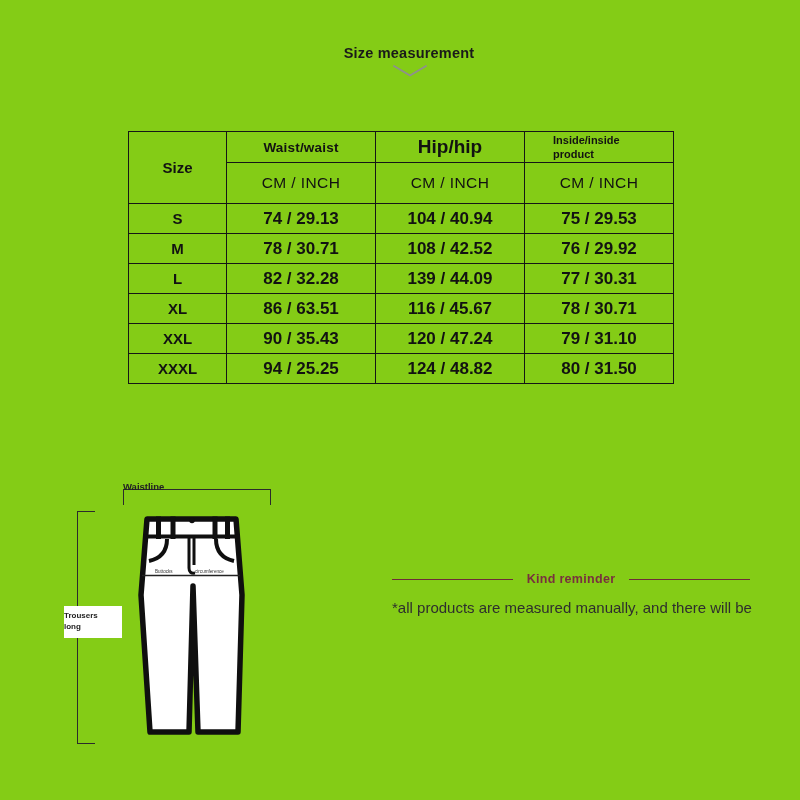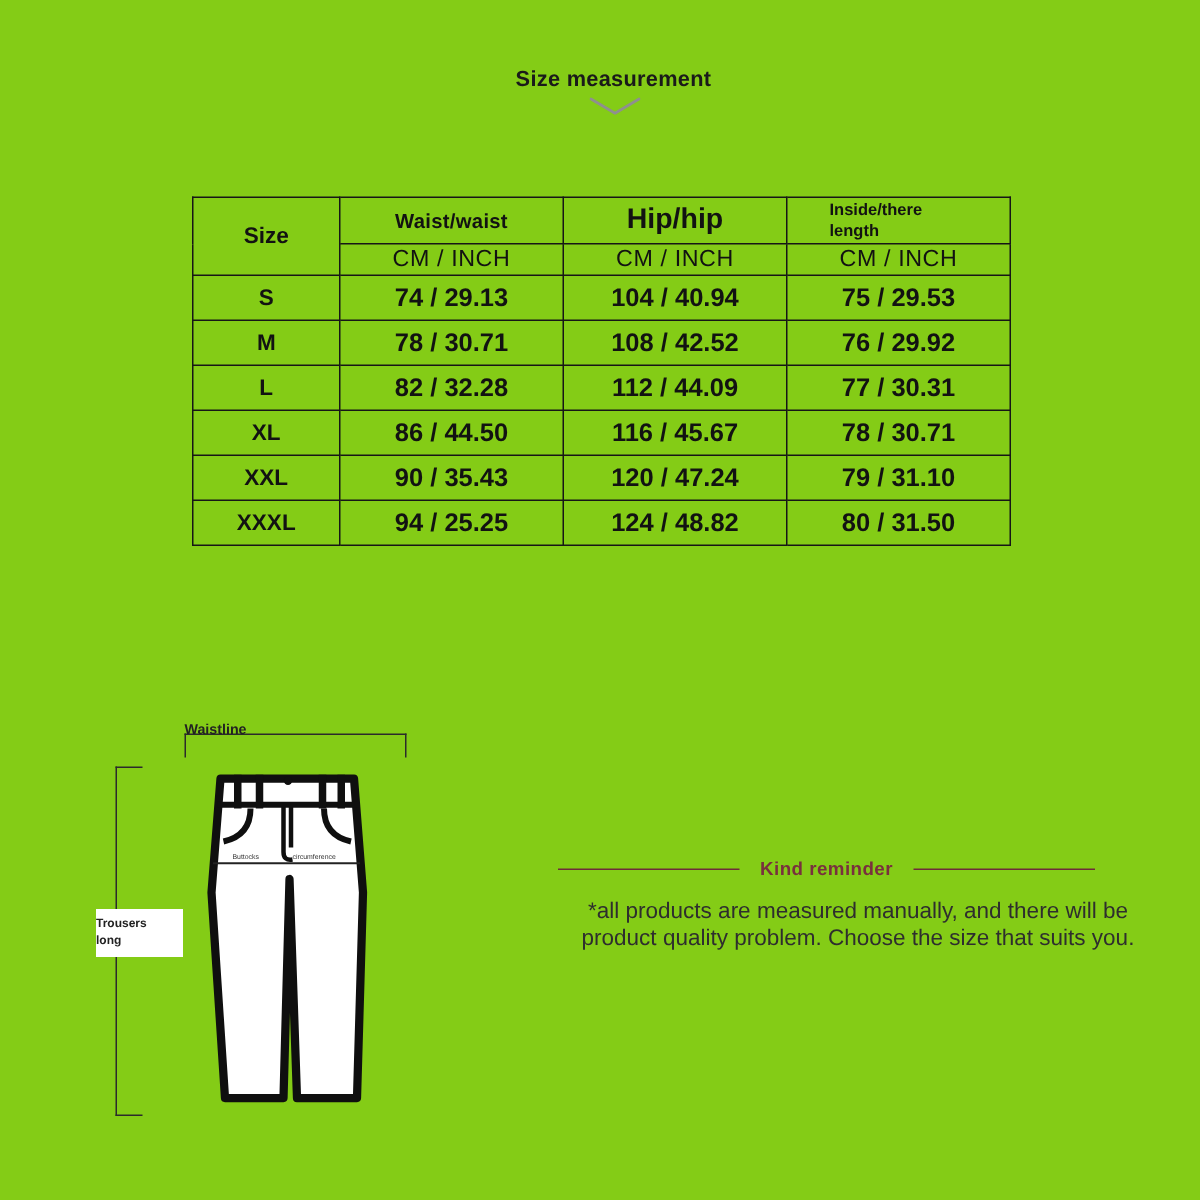--- a/index.html
+++ b/index.html
@@ -20,21 +20,21 @@
   table.size-table {
     position:absolute; left:128px; top:131px; width:545px;
     border-collapse:collapse; table-layout:fixed;
   }
   .size-table th, .size-table td {
     border:1.6px solid #161616; padding:0; text-align:center; vertical-align:middle;
     color:#121212; font-family:"Liberation Sans", sans-serif;
   }
   .size-table tr { height:30px; }
   .size-table tr.hdr-1 { height:31px; }
-  .size-table tr.hdr-2 { height:21px; }
+  .size-table tr.hdr-2 { height:41px; }
   th.size-head { font-size:15px; font-weight:bold; }
   th.waist-head { font-size:13.5px; font-weight:bold; letter-spacing:.2px; }
   th.hip-head { font-size:19px; font-weight:bold; }
   th.inside-head { font-size:11px; font-weight:bold; }
   th.inside-head .wrapcap { display:inline-block; width:92px; text-align:left; line-height:1.3; }
   td.unit-cell { font-size:15.5px; font-weight:500; letter-spacing:.4px; }
   td.size-cell { font-size:15px; font-weight:bold; }
   td.val-cell { font-size:17px; font-weight:600; }
 
   
@@ -51,21 +51,21 @@
     border-left:1.4px solid #2b2b2b; border-top:1.4px solid #2b2b2b; border-bottom:1.4px solid #2b2b2b;
   }
   .length-label {
     position:absolute; left:64px; top:606px; width:58px; background:#fff;
     padding:5px 0; text-align:left; font-size:8px; font-weight:600; color:#222; line-height:1.35;
   }
   .trousers-svg { position:absolute; left:136px; top:510px; }
 
   
   .reminder-head {
-    position:absolute; left:372px; top:571px; width:358px; height:16px;
+    position:absolute; left:392px; top:571px; width:358px; height:16px;
     display:flex; align-items:center; gap:14px;
   }
   .reminder-head .rule { flex:1; height:0; border-top:1.3px solid #6f2c39; }
   .reminder-title {
     font-size:12.5px; font-weight:bold; color:#79303e; letter-spacing:.3px; white-space:nowrap;
   }
   .reminder-body {
     position:absolute; left:362px; top:599px; width:420px; text-align:center;
     font-size:15px; font-weight:400; color:#2e2e2e; line-height:17.6px;
   }
@@ -90,21 +90,21 @@
         <col style="width:149px">
         <col style="width:149px">
         <col style="width:149px">
       </colgroup>
     <tbody>
         <tr class="hdr-1">
       <th class="size-head" rowspan="2">Size</th>
       <th class="waist-head">Waist/waist</th>
       <th class="hip-head">Hip/hip</th>
       <th class="inside-head">
-        <span class="wrapcap">Inside/there length</span>
+        <span class="wrapcap">Inside/inside product</span>
       </th>
     </tr>
     <tr class="hdr-2">
       <td class="unit-cell">CM / INCH</td>
       <td class="unit-cell">CM / INCH</td>
       <td class="unit-cell">CM / INCH</td>
     </tr>
     <tr>
       <td class="size-cell">S</td>
       <td class="val-cell">74 / 29.13</td>
@@ -113,26 +113,26 @@
     </tr>
     <tr>
       <td class="size-cell">M</td>
       <td class="val-cell">78 / 30.71</td>
       <td class="val-cell">108 / 42.52</td>
       <td class="val-cell">76 / 29.92</td>
     </tr>
     <tr>
       <td class="size-cell">L</td>
       <td class="val-cell">82 / 32.28</td>
-      <td class="val-cell">112 / 44.09</td>
+      <td class="val-cell">139 / 44.09</td>
       <td class="val-cell">77 / 30.31</td>
     </tr>
     <tr>
       <td class="size-cell">XL</td>
-      <td class="val-cell">86 / 44.50</td>
+      <td class="val-cell">86 / 63.51</td>
       <td class="val-cell">116 / 45.67</td>
       <td class="val-cell">78 / 30.71</td>
     </tr>
     <tr>
       <td class="size-cell">XXL</td>
       <td class="val-cell">90 / 35.43</td>
       <td class="val-cell">120 / 47.24</td>
       <td class="val-cell">79 / 31.10</td>
     </tr>
     <tr>
@@ -178,16 +178,15 @@
     <text x="59" y="62.5" font-size="4.6" fill="#333333" font-family="Liberation Sans, sans-serif">circumference</text>
   </svg>
 
   <div class="reminder-head">
     <span class="rule"></span>
     <span class="reminder-title">Kind reminder</span>
     <span class="rule"></span>
   </div>
   <div class="reminder-body">
     <div>*all products are measured manually, and there will be</div>
-    <div>product quality problem. Choose the size that suits you.</div>
   </div>
 
 </div>
 
 </body></html>

